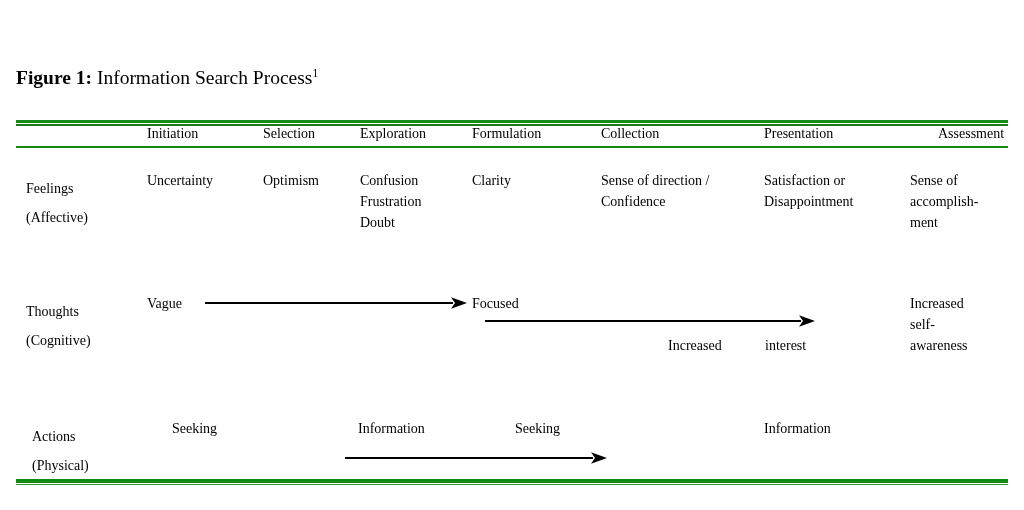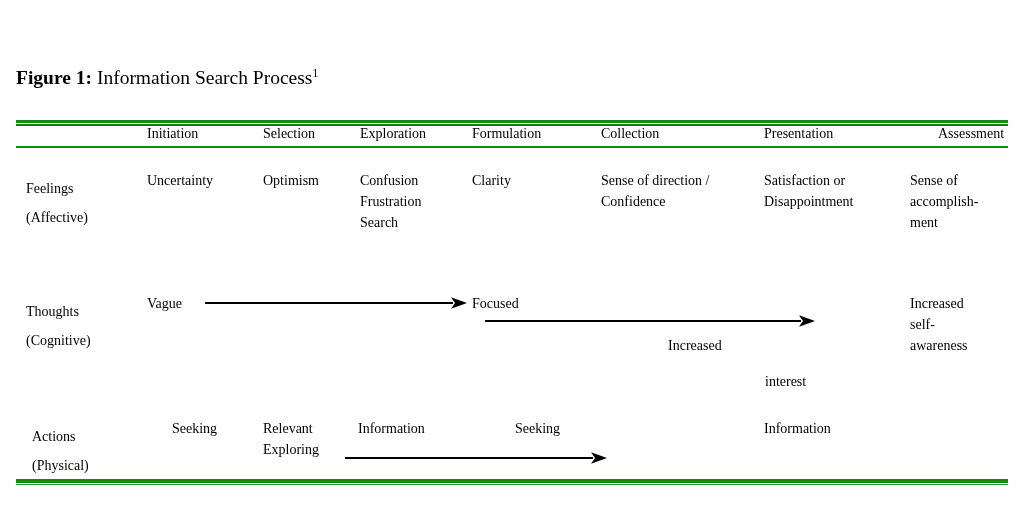--- a/index.html
+++ b/index.html
@@ -106,55 +106,53 @@
   <div class="hcell" style="left:601px;">Collection</div>
   <div class="hcell" style="left:764px;">Presentation</div>
   <div class="hcell" style="left:910px;margin-left:28px;">Assessment</div>
 
   <div class="rowlabel" style="left:26px; top:174px;">Feelings
 (Affective)</div>
   <div class="cell" style="left:147px; top:170px;">Uncertainty</div>
   <div class="cell" style="left:263px; top:170px;">Optimism</div>
   <div class="cell" style="left:360px; top:170px;">Confusion
 Frustration
-Search</div>
+Doubt</div>
   <div class="cell" style="left:472px; top:170px;">Clarity</div>
   <div class="cell" style="left:601px; top:170px;">Sense of direction /
 Confidence</div>
   <div class="cell" style="left:764px; top:170px;">Satisfaction or
 Disappointment</div>
   <div class="cell" style="left:910px; top:170px;">Sense of
 accomplish-
 ment</div>
 
   <div class="rowlabel" style="left:26px; top:297px;">Thoughts
 (Cognitive)</div>
   <div class="cell" style="left:147px; top:293px;">Vague</div>
   <div class="cell" style="left:472px; top:293px;">Focused</div>
   <div class="cell" style="left:910px; top:293px;">Increased
 self-
 awareness</div>
   <div class="cell" style="left:668px; top:335px;">Increased</div>
-  <div class="cell" style="left:765px; top:335px;margin-top:36px;">interest</div>
+  <div class="cell" style="left:765px; top:335px;">interest</div>
 
   <svg class="arrow" style="left:205px; top:294px;" width="270" height="18" viewBox="0 0 270 18">
     <line x1="0" y1="9" x2="248" y2="9"></line>
     <polygon points="246,3.2 262,9 246,14.8 250,9"></polygon>
   </svg>
 
   <svg class="arrow" style="left:485px; top:312px;" width="340" height="18" viewBox="0 0 340 18">
     <line x1="0" y1="9" x2="316" y2="9"></line>
     <polygon points="314,3.2 330,9 314,14.8 318,9"></polygon>
   </svg>
 
   <div class="rowlabel" style="left:32px; top:422px;">Actions
 (Physical)</div>
   <div class="cell" style="left:172px; top:418px;">Seeking</div>
-  <div class="cell" style="left:263px; top:418px;">Relevant
-Exploring</div>
   <div class="cell" style="left:358px; top:418px;">Information</div>
   <div class="cell" style="left:515px; top:418px;">Seeking</div>
   <div class="cell" style="left:764px; top:418px;">Information</div>
 
   <svg class="arrow" style="left:345px; top:449px;" width="270" height="18" viewBox="0 0 270 18">
     <line x1="0" y1="9" x2="248" y2="9"></line>
     <polygon points="246,3.2 262,9 246,14.8 250,9"></polygon>
   </svg>
 
 </div>

